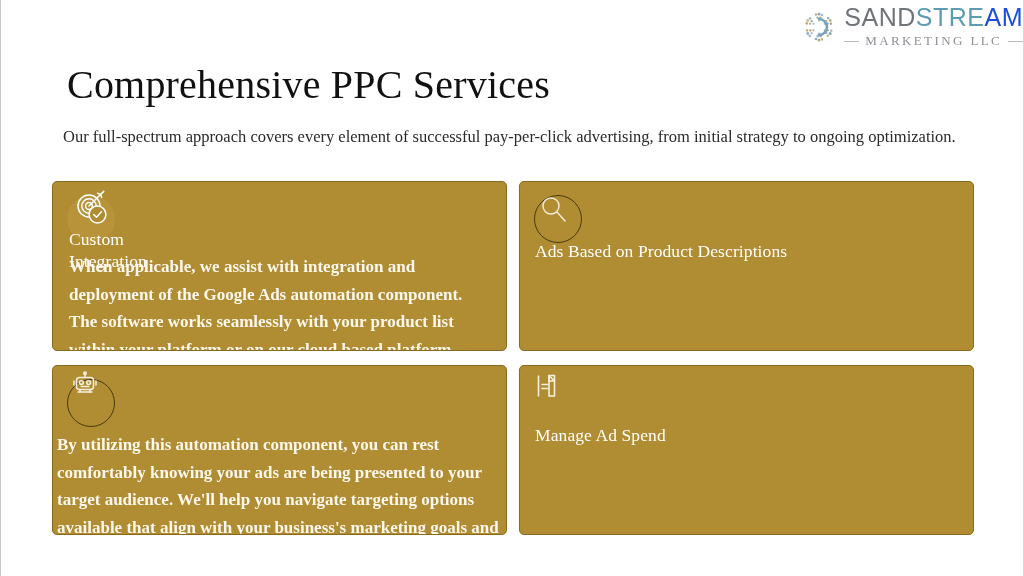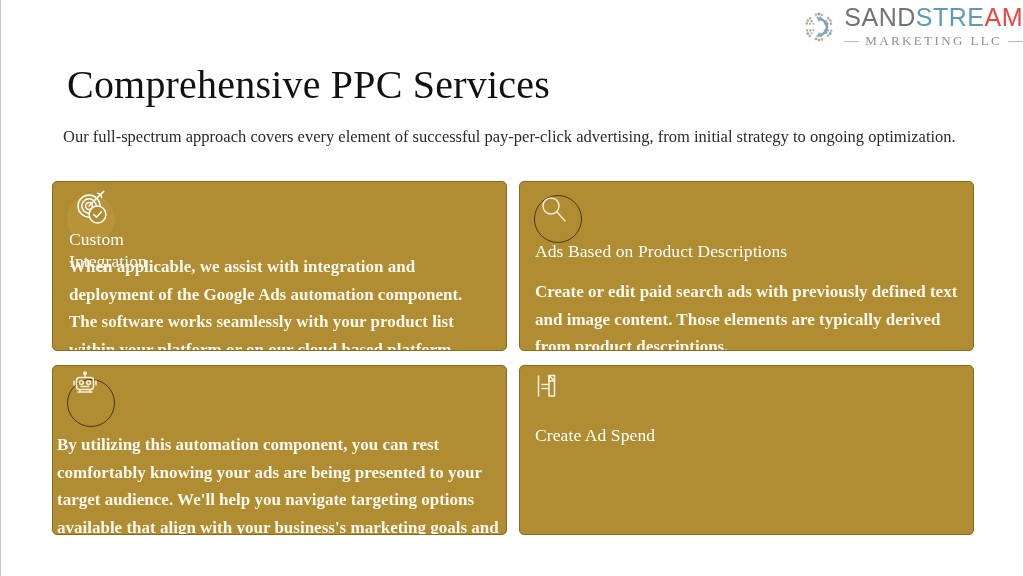--- a/index.html
+++ b/index.html
@@ -55,21 +55,21 @@
   .logo-word {
     font-family: "Liberation Sans", "DejaVu Sans", sans-serif;
     font-size: 25px;
     letter-spacing: 0.5px;
     line-height: 1;
     white-space: nowrap;
     font-weight: 400;
   }
   .logo-word .seg-a { color: #6f7479; }
   .logo-word .seg-b { color: #5e9cb4; }
-  .logo-word .seg-c { color: #ef4444; }
+  .logo-word .seg-c { color: #1d4ed8; }
 
   .logo-sub {
     display: flex;
     align-items: center;
     gap: 6px;
     margin-top: 3px;
   }
   .logo-sub .rule {
     flex: 1 1 auto;
     height: 1px;
@@ -294,21 +294,20 @@
     <div class="card-icon">
       <div class="halo ring"></div>
       <svg width="48" height="48" viewBox="0 0 48 48">
         <g fill="none" stroke="#f2ead7" stroke-width="1.5" stroke-linecap="round">
           <circle cx="15" cy="18" r="8"></circle>
           <path d="M21 24 L29 33"></path>
         </g>
       </svg>
     </div>
     <div class="card-title">Ads Based on Product Descriptions</div>
-    <div class="card-body">Create or edit paid search ads with previously defined text and image content. Those elements are typically derived from product descriptions.</div>
   </div>
 
   <div class="card card-3">
     <div class="card-icon">
       <div class="halo ring"></div>
       <svg width="48" height="48" viewBox="0 0 48 48">
         <g fill="none" stroke="#f6efe0" stroke-width="1.5" stroke-linecap="round" stroke-linejoin="round">
           <path d="M16 1.5 L16 5"></path>
           <circle cx="16" cy="1.2" r="1.3"></circle>
           <rect x="7.5" y="5.5" width="17" height="12" rx="3"></rect>
@@ -331,16 +330,16 @@
       <svg width="48" height="48" viewBox="0 0 48 48">
         <g fill="none" stroke="#f6efe0" stroke-width="1.6" stroke-linecap="round" stroke-linejoin="round">
           <path d="M2.5 4 L2.5 24"></path>
           <path d="M18.5 3.5 L13 3.5 L13 24 L18.5 24 L18.5 9 Z"></path>
           <path d="M13 3.5 L18.5 9 L13 9 Z" fill="none"></path>
           <path d="M6 12.5 L12 12.5"></path>
           <path d="M6 16.5 L12 16.5"></path>
         </g>
       </svg>
     </div>
-    <div class="card-title">Create Ad Spend</div>
+    <div class="card-title">Manage Ad Spend</div>
   </div>
 
 </div>
 
 </body></html>

